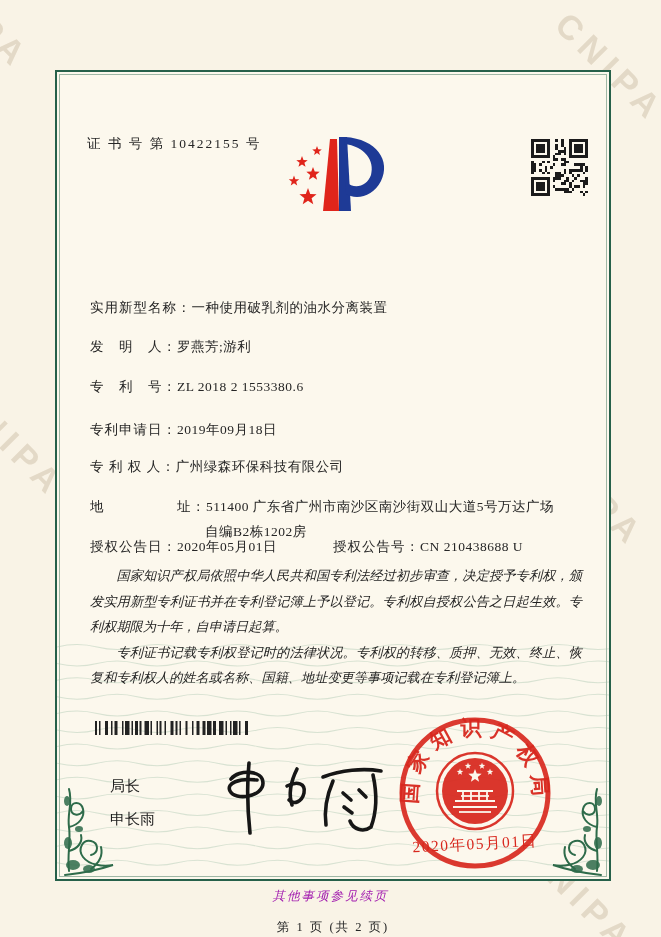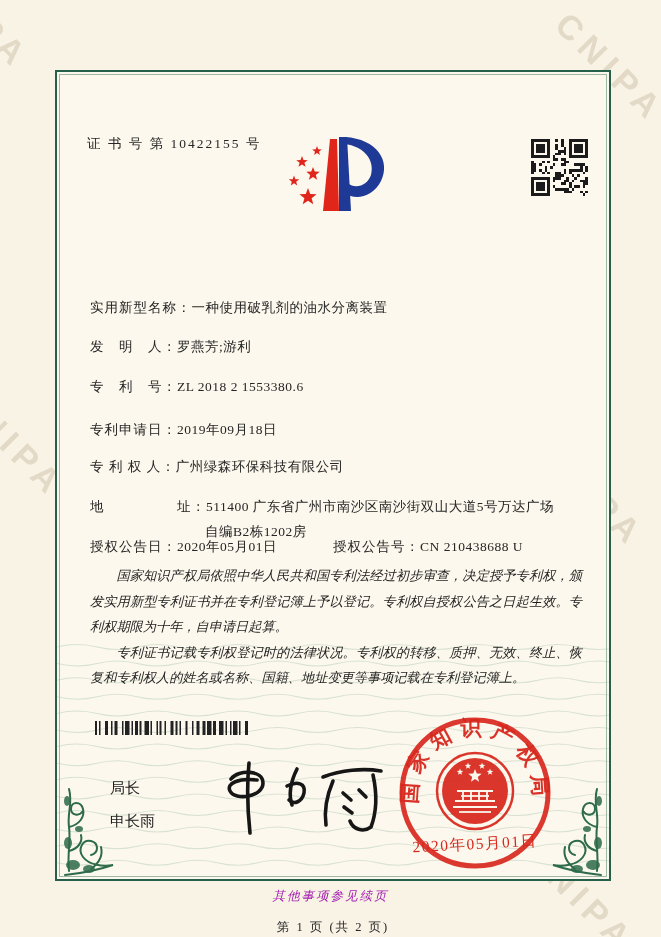--- a/index.html
+++ b/index.html
@@ -53,21 +53,21 @@
   .legal{
     position:absolute; left:33px; top:470px; width:492px;
     font-size:13.2px; line-height:25.5px; font-style:italic; color:#1f1f1f;
     text-align:justify;
   }
   .legal p{ text-indent:2em; }
 
   
   .barcode{ position:absolute; left:38px; top:628px; width:154px; height:14px; }
   .director{ position:absolute; left:53px; top:678px; font-size:15px;
-    font-family:Liberation Sans, sans-serif; color:#1c1c1c; line-height:33px; }
+    font-family:Liberation Mono, monospace; color:#1c1c1c; line-height:33px; }
   .signature{ position:absolute; left:148px; top:660px; width:195px; height:92px; }
   .seal{ position:absolute; left:333px; top:620px; width:170px; height:172px; }
   .page-ind{ position:absolute; left:0; top:826px; width:100%; text-align:center; font-size:12.5px; letter-spacing:2px; }
 
   .continuation{
     position:absolute; left:0; top:888px; width:100%; text-align:center;
     font-size:12.5px; font-style:italic; letter-spacing:2px; color:#a21caf; z-index:3;
   }
 </style>
 </head>

